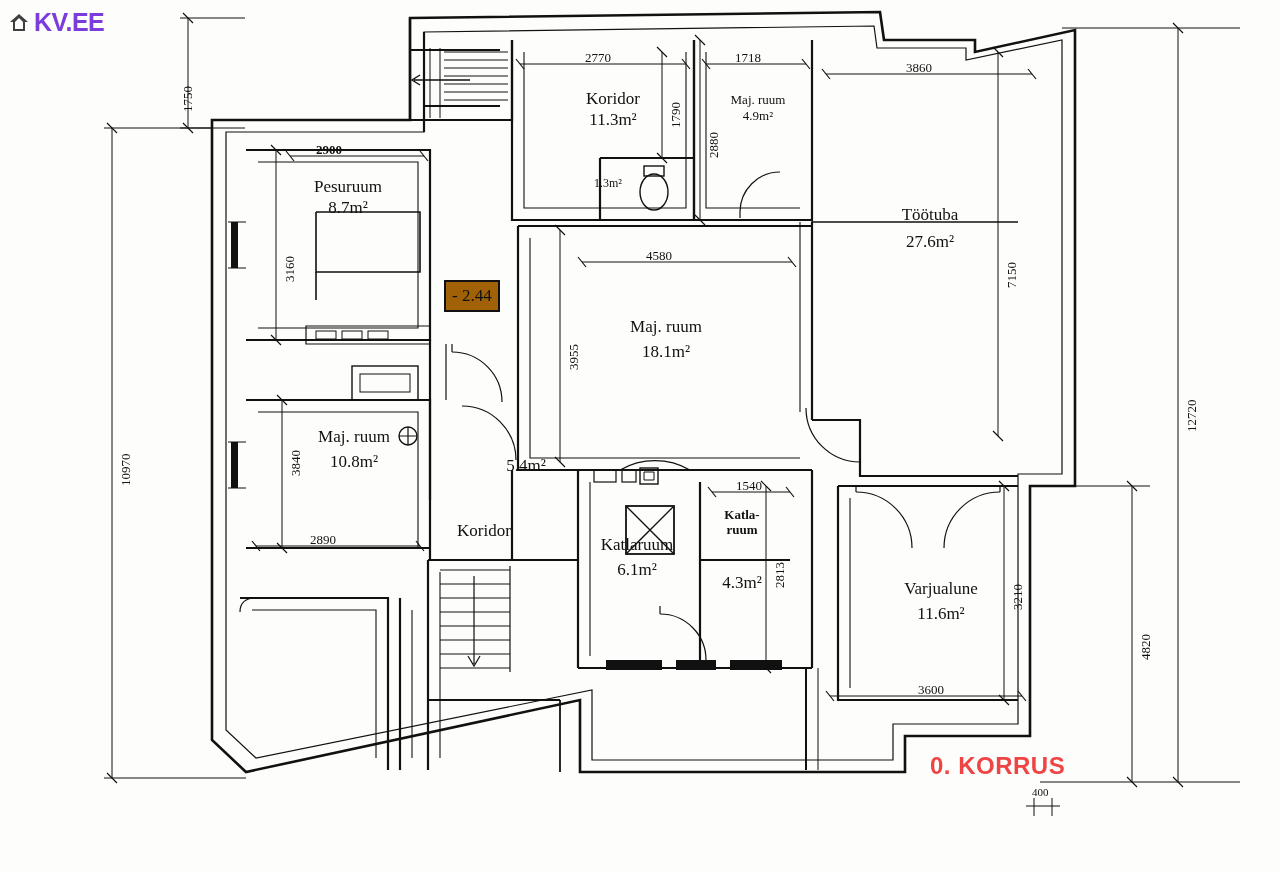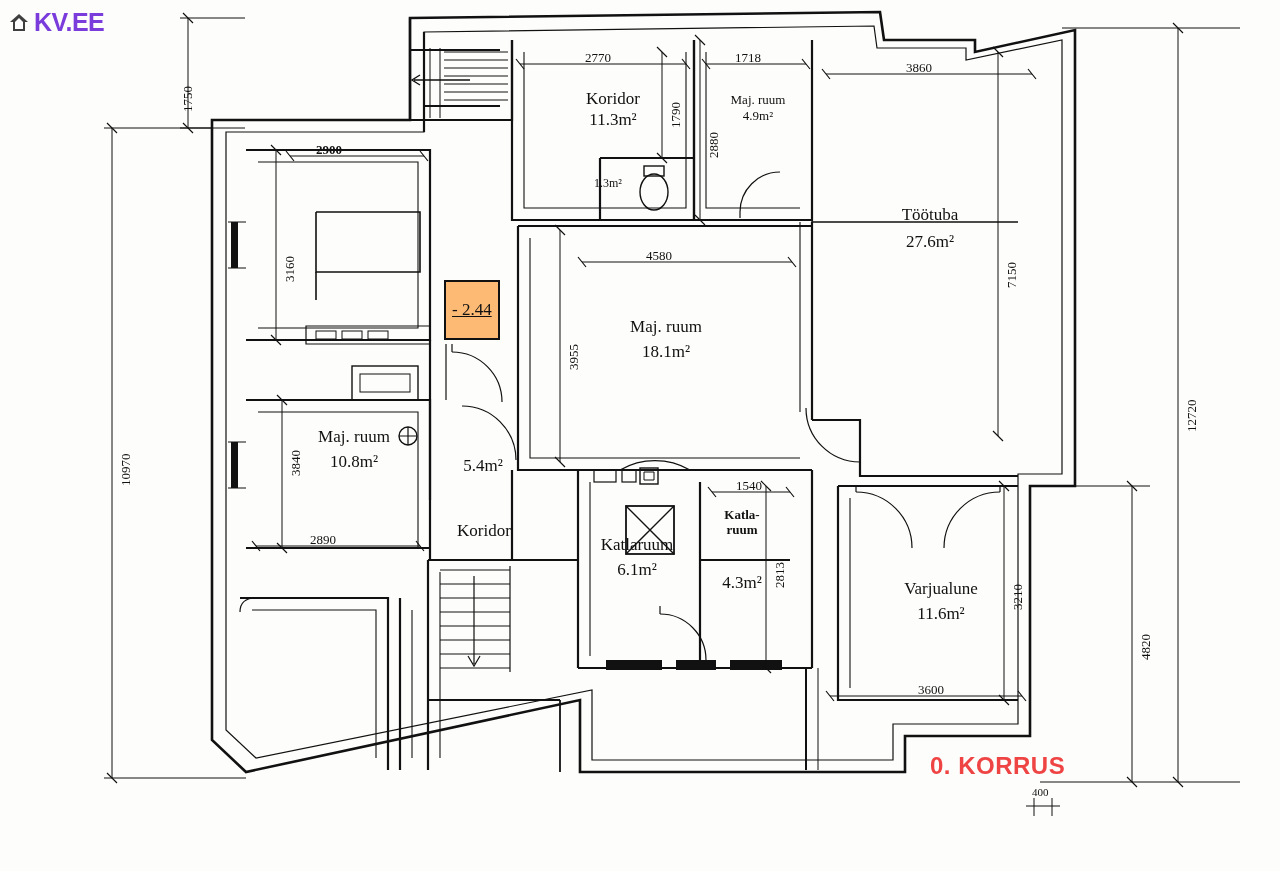--- a/index.html
+++ b/index.html
@@ -62,23 +62,22 @@
   }
   .room .area { display:block; }
   .room.small { font-size: 13px; }
   .room.tiny { font-size: 12px; }
 
   .level-tag {
     position: absolute;
     font-family: "Liberation Serif", serif;
     font-size: 17px;
     border: 2px solid #111;
-    padding: 18px 6px;
-    background: #fdba74;
-    text-decoration: underline;
+    padding: 4px 6px;
+    background: #a16207;
   }
   .title {
     position: absolute;
     font-family: "Liberation Sans", sans-serif;
     font-weight: bold;
     font-size: 24px;
     letter-spacing: 0.5px;
     color: #ef4444;
   }
   .svg-layer {
@@ -314,36 +313,40 @@
   <div class="room small" style="left:700px; top:92px; width:116px;">
     <span>Maj. ruum</span>
     <span class="area">4.9m²</span>
   </div>
 
   <div class="room" style="left:860px; top:204px; width:140px;">
     <span>Töötuba</span>
     <span class="area" style="margin-top:6px;">27.6m²</span>
   </div>
 
+  <div class="room" style="left:282px; top:176px; width:132px;">
+    <span>Pesuruum</span>
+    <span class="area">8.7m²</span>
+  </div>
 
   <div class="room tiny" style="left:578px; top:176px; width:60px;">
     <span>1.3m²</span>
   </div>
 
   <div class="room" style="left:600px; top:316px; width:132px;">
     <span>Maj. ruum</span>
     <span class="area" style="margin-top:4px;">18.1m²</span>
   </div>
 
   <div class="room" style="left:288px; top:426px; width:132px;">
     <span>Maj. ruum</span>
     <span class="area" style="margin-top:4px;">10.8m²</span>
   </div>
 
-  <div class="room" style="left:432px; top:455px; width:102px;">
+  <div class="room" style="left:432px; top:455px; width:102px;padding-left:43px;">
     <span>5.4m²</span>
   </div>
 
   <div class="room" style="left:436px; top:520px; width:96px;">
     <span>Koridor</span>
   </div>
 
   <div class="room" style="left:578px; top:534px; width:118px;">
     <span>Katlaruum</span>
     <span class="area" style="margin-top:4px;">6.1m²</span>

